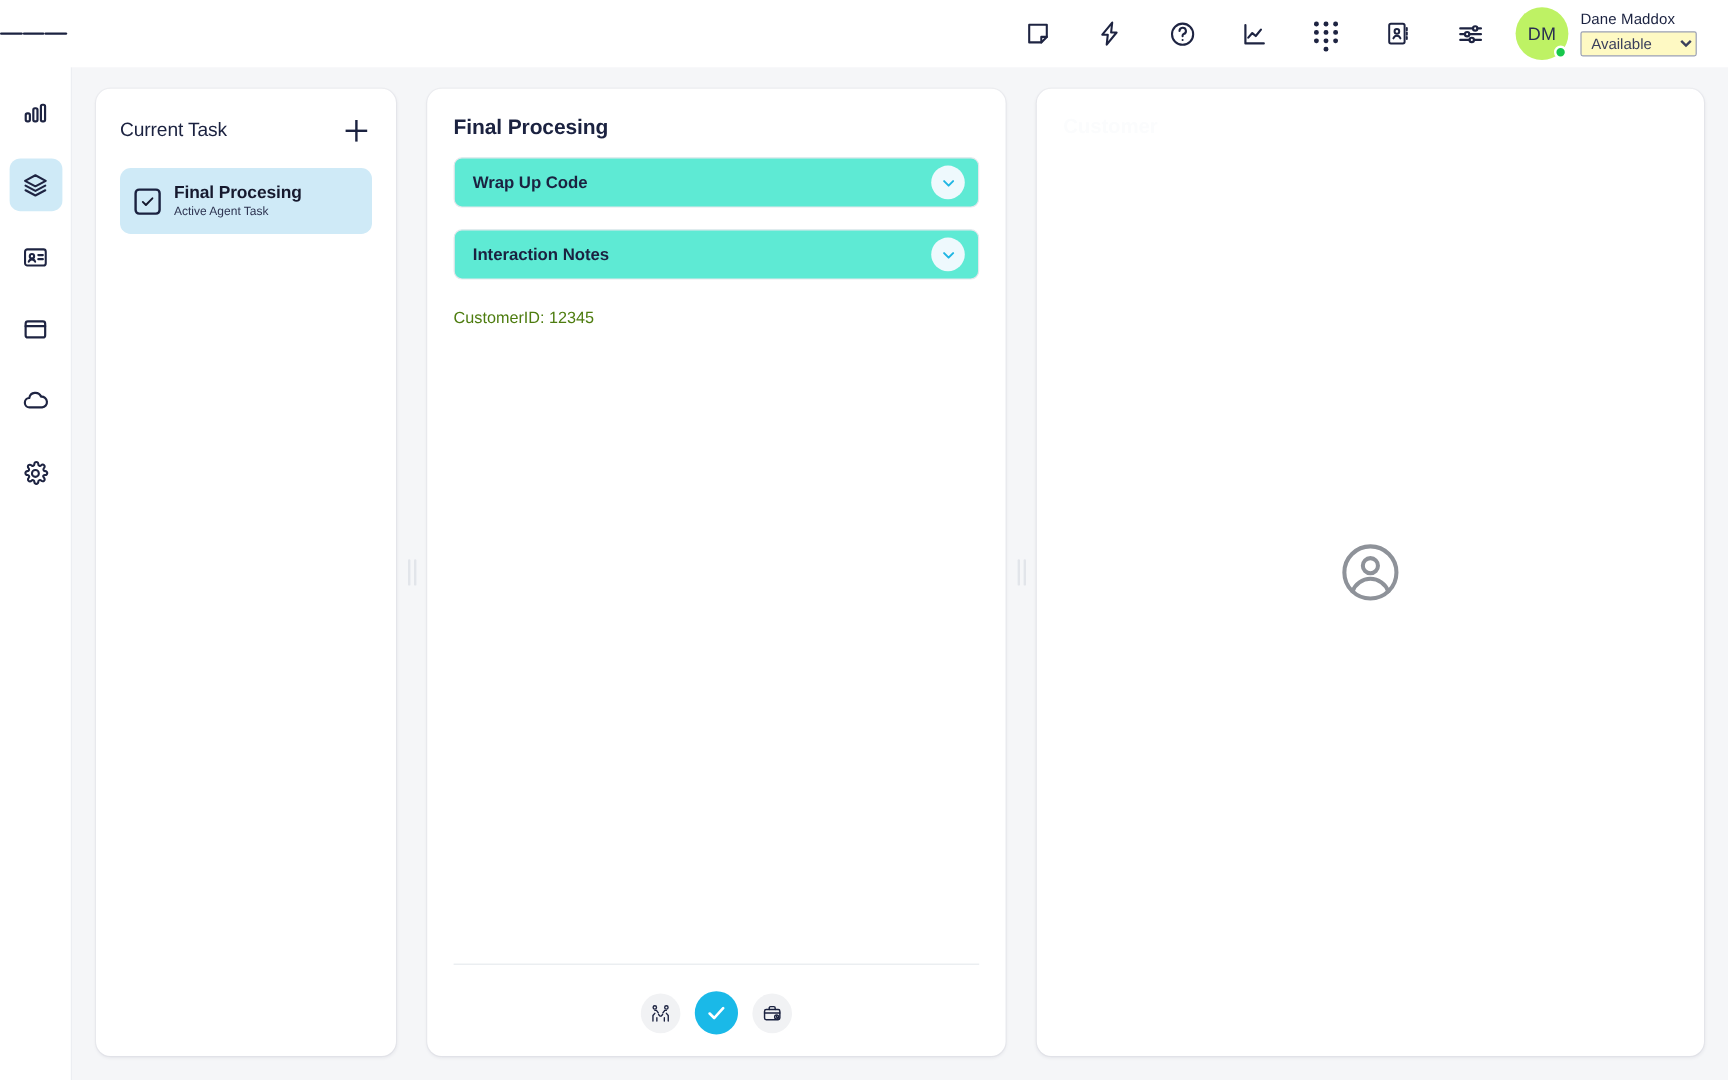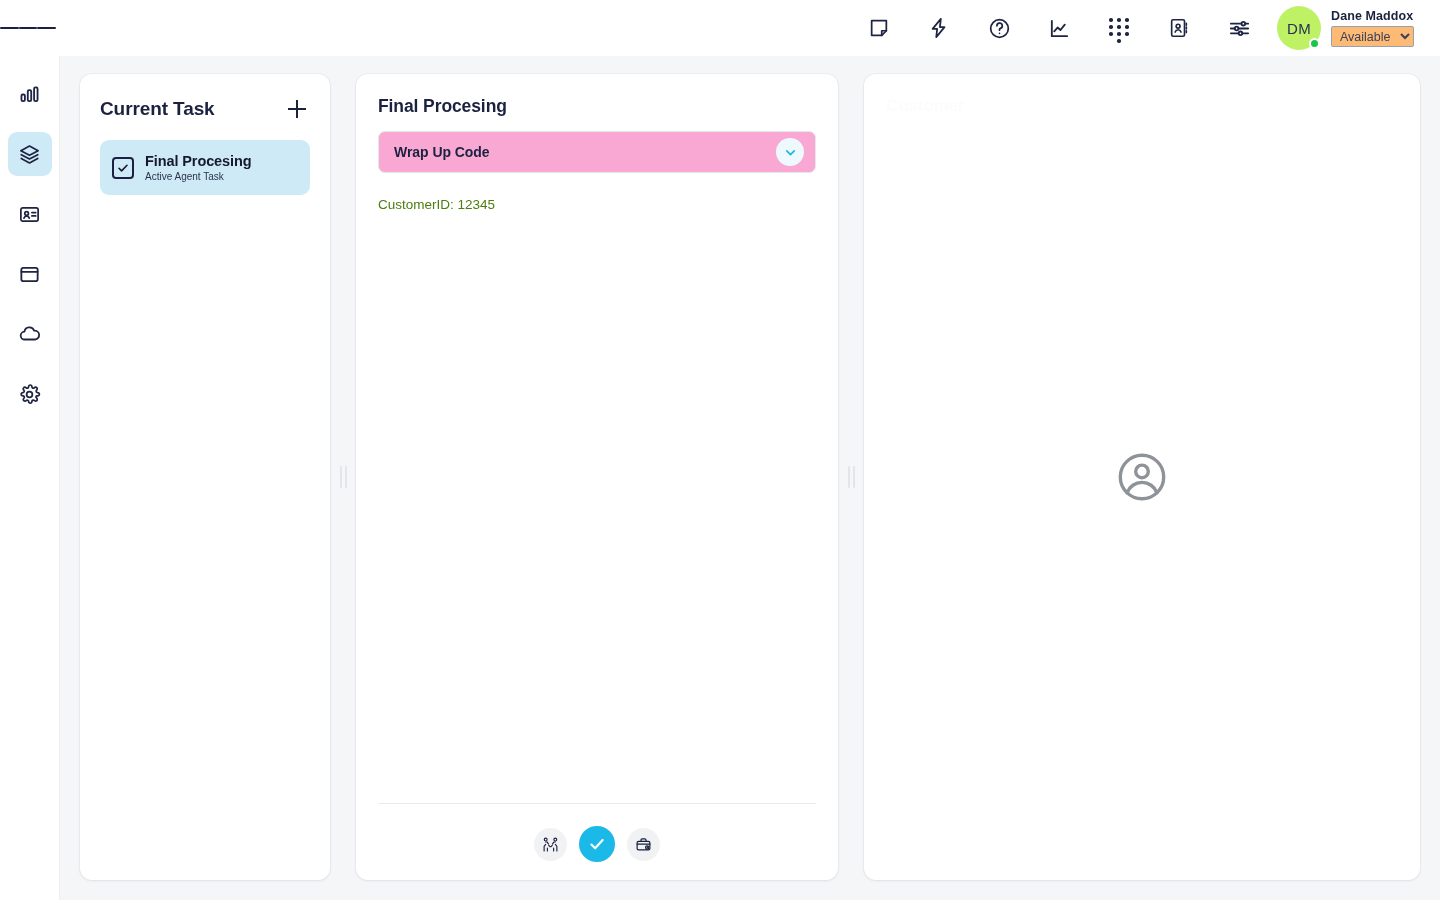--- a/index.html
+++ b/index.html
@@ -82,34 +82,34 @@
     position: absolute;
     right: 1px; bottom: 1px;
     width: 11px; height: 11px;
     border-radius: 50%;
     background: #17c74c;
     border: 2px solid #ffffff;
   }
   .user-meta { display: flex; flex-direction: column; gap: 3px; }
   .user-name {
     font-size: 12.5px;
-    font-weight: bold;
+    font-weight: normal;
     color: #1b2240;
     letter-spacing: 0.1px;
   }
   .status-select {
     font-family: "Liberation Sans", sans-serif;
     font-size: 12.5px;
     color: #3a3f5c;
     padding: 2px 4px;
-    width: 83px;
+    width: 97px;
     height: 21px;
     border: 1px solid #9aa0b4;
     border-radius: 2px;
-    background: #fdba74;
+    background: #fef9c3;
   }
 
   
   .rail {
     position: absolute;
     top: 56px; left: 0;
     width: 60px;
     height: 844px;
     background: #ffffff;
     border-right: 1px solid #eceef2;
@@ -172,22 +172,22 @@
   }
 
   
   .tasks-head {
     display: flex;
     align-items: center;
     justify-content: space-between;
     margin-bottom: 18px;
   }
   .tasks-title {
-    font-size: 19px;
-    font-weight: bold;
+    font-size: 16px;
+    font-weight: normal;
     color: #1b2240;
     letter-spacing: -0.1px;
   }
   .add-btn {
     width: 26px; height: 26px;
     display: flex; align-items: center; justify-content: center;
     cursor: pointer;
     color: #1b2240;
     position: relative;
   }
@@ -246,21 +246,21 @@
   .accordion {
     border: 1px solid #e4e7ec;
     border-radius: 7px;
     height: 42px;
     display: flex;
     align-items: center;
     justify-content: space-between;
     padding: 0 11px 0 15px;
     margin-bottom: 18px;
     cursor: pointer;
-    background: #f9a8d4;
+    background: #5eead4;
   }
   .accordion-label {
     font-size: 14px;
     font-weight: bold;
     color: #1b2240;
     letter-spacing: -0.05px;
   }
   .chev-wrap {
     width: 28px; height: 28px;
     border-radius: 50%;
@@ -493,20 +493,28 @@
 
     <div class="accordion">
       <div class="accordion-label">Wrap Up Code</div>
       <div class="chev-wrap">
         <svg width="15" height="15" viewBox="0 0 24 24" fill="none" stroke="currentColor" stroke-width="2.6" stroke-linecap="round" stroke-linejoin="round">
           <path d="M6 9.5l6 6 6-6"></path>
         </svg>
       </div>
     </div>
 
+    <div class="accordion">
+      <div class="accordion-label">Interaction Notes</div>
+      <div class="chev-wrap">
+        <svg width="15" height="15" viewBox="0 0 24 24" fill="none" stroke="currentColor" stroke-width="2.6" stroke-linecap="round" stroke-linejoin="round">
+          <path d="M6 9.5l6 6 6-6"></path>
+        </svg>
+      </div>
+    </div>
 
     <div class="customer-id">CustomerID: 12345</div>
 
     <div class="detail-spacer"></div>
 
     <div class="detail-footer">
 
       <button class="fbtn">
         <svg width="17" height="17" viewBox="0 0 24 24" fill="none" stroke="currentColor" stroke-width="1.6" stroke-linecap="round" stroke-linejoin="round">
           <circle cx="5.2" cy="5" r="2"></circle>

